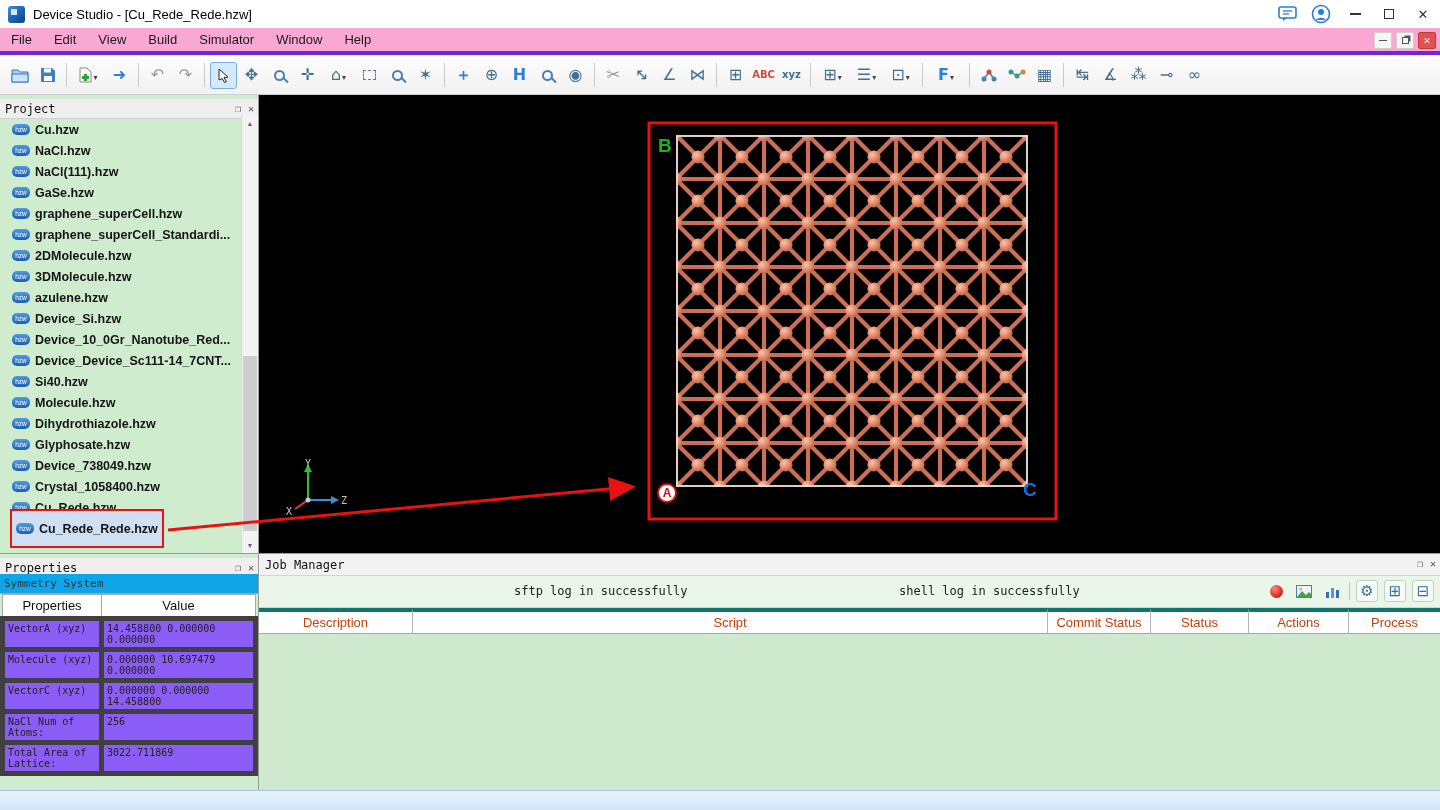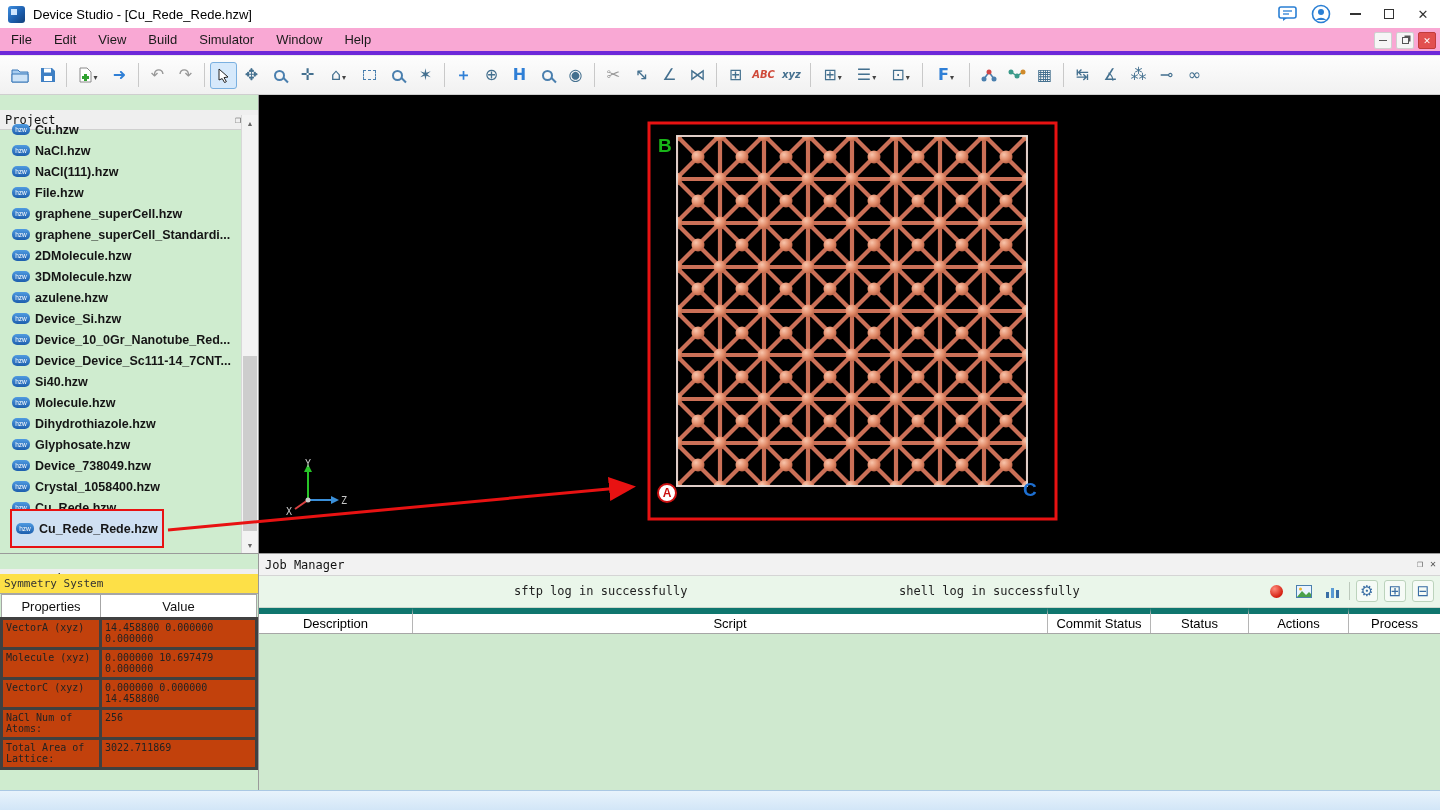--- a/index.html
+++ b/index.html
@@ -38,28 +38,28 @@
     display:flex; align-items:center; padding-left:6px; gap:1px; }
   .tb { min-width:27px; height:27px; display:flex; align-items:center; justify-content:center; gap:1px;
     border:1px solid transparent; border-radius:3px; background:transparent; cursor:default; }
   .tb .gl { font-size:16px; line-height:1; color:#44708f; font-family:"DejaVu Sans",sans-serif; }
   .tb.active { background:#d6e9fb; border-color:#7ab0e0; }
   .tsep { width:1px; height:24px; background:#c9c9c9; margin:0 4px; display:inline-block; }
   .caret::after { content:"▾"; font-size:8px; color:#444; }
   .g-gray { color:#979797 !important; }
   .g-blue { color:#2f7fd6 !important; font-weight:bold; }
   .g-red  { color:#cf4a3a !important; }
-  .g-sm   { font-size:10px !important; font-weight:bold; letter-spacing:0;font-style:italic; }
+  .g-sm   { font-size:10px !important; font-weight:bold; letter-spacing:0; }
   .rot45 { transform:rotate(45deg); display:inline-block; }
   .ico-mag { position:relative; width:11px; height:11px; border:2px solid #4a7fae; border-radius:50%; display:inline-block; }
   .ico-mag::after { content:""; position:absolute; width:7px; height:2px; background:#4a7fae; right:-6px; bottom:-2px; transform:rotate(45deg); }
   .ico-rect { width:13px; height:10px; border:1px dashed #4a7fae; display:inline-block; }
 
   
-  .panel-header { position:absolute; left:0; top:15px; right:0; height:20px; background:#efefef; border-bottom:1px solid #cfcfcf;
+  .panel-header { position:absolute; left:0; top:4px; right:0; height:20px; background:#efefef; border-bottom:1px solid #cfcfcf;
     font-family:"DejaVu Sans Mono","Liberation Mono",monospace; font-size:12px; color:#111; display:flex; align-items:center; padding-left:5px; }
   .ph-icons { position:absolute; right:4px; top:2px; display:flex; gap:7px; }
   .ph-float::before { content:"❐"; font-size:10px; color:#555; }
   .ph-close::before { content:"✕"; font-size:10px; color:#555; }
 
   
   .project-panel { position:absolute; left:0; top:95px; width:259px; height:458px; border-right:1px solid #9a9a9a; background:#cfeccf; }
   .project-list { position:absolute; left:0; top:20px; right:17px; bottom:0; overflow:hidden; padding-top:4px; }
   .pitem { height:21px; display:flex; align-items:center; gap:5px; padding-left:12px; cursor:default; }
   .fbadge { width:18px; height:11px; border-radius:5px; background:linear-gradient(#4f9ae0,#1d5fae); color:#fff;
@@ -79,44 +79,44 @@
   .corner-label { position:absolute; font-size:19px; font-weight:bold; font-family:"Liberation Sans",sans-serif; }
   .label-b { left:399px; top:40px; color:#18b418; }
   .label-c { left:764px; top:384px; color:#1d6fd1; }
   .label-a-circle { position:absolute; left:398px; top:388px; width:20px; height:20px; border-radius:50%;
     background:#fff; border:2px solid #cc1111; color:#cc1111; font-size:12px; font-weight:bold;
     display:flex; align-items:center; justify-content:center; }
   .axes { position:absolute; left:19px; top:363px; }
 
   
   .properties-panel { position:absolute; left:0; top:553px; width:259px; height:237px; background:#cfeccf; border-right:1px solid #9a9a9a; border-top:1px solid #9a9a9a; }
-  .symmetry-bar { position:absolute; left:0; top:20px; right:0; height:20px; background:#fde047; border-bottom:1px solid #a6a6a6;
+  .symmetry-bar { position:absolute; left:0; top:20px; right:0; height:20px; background:#0ea5e9; border-bottom:1px solid #a6a6a6;
     font-family:"DejaVu Sans Mono","Liberation Mono",monospace; font-size:11px; color:#333; display:flex; align-items:center; padding-left:4px; }
   .props-table { position:absolute; left:0; top:40px; width:258px; border-collapse:collapse; table-layout:fixed; }
   .props-table th { background:#fff; font-weight:400; font-size:13px; height:24px; border:1px solid #a6a6a6; }
-  .props-table td { background:#c2410c; border:3px solid #404040; font-family:"DejaVu Sans Mono","Liberation Mono",monospace;
+  .props-table td { background:#8b5cf6; border:5px solid #404040; font-family:"DejaVu Sans Mono","Liberation Mono",monospace;
     font-size:10px; color:#222; padding:2px 3px; vertical-align:top; height:30px; word-wrap:break-word; }
   .props-table .ncol { width:99px; }
 
   
   .job-manager { position:absolute; left:259px; top:553px; width:1181px; height:237px; background:#cfe9cf; border-top:1px solid #9a9a9a; }
   .jm-header { position:absolute; left:0; top:0; right:0; height:22px; background:#f2f2f2; border-bottom:1px solid #d5d5d5;
     font-family:"DejaVu Sans Mono","Liberation Mono",monospace; font-size:12px; display:flex; align-items:center; padding-left:6px; }
   .jm-logbar { position:absolute; left:0; top:22px; right:0; height:32px; background:#eaf6ea; border-bottom:1px solid #cdd8cd; }
   .log-msg { position:absolute; top:8px; font-family:"DejaVu Sans Mono","Liberation Mono",monospace; font-size:12px; color:#222; }
   .log-msg.m1 { left:255px; }
   .log-msg.m2 { left:640px; }
   .jm-icons { position:absolute; right:6px; top:4px; display:flex; align-items:center; gap:6px; }
   .jm-btn { width:22px; height:22px; display:flex; align-items:center; justify-content:center; border:1px solid transparent; border-radius:3px; }
   .jm-btn.boxed { border-color:#bcd3bc; background:#f6fbf6; }
   .redball { width:13px; height:13px; border-radius:50%; background:radial-gradient(circle at 35% 30%, #ff8a7a, #d41f10 70%); }
   .jm-glyph { font-size:15px; color:#3a6ea5; }
   .jm-sep { width:1px; height:18px; background:#bcc9bc; }
   .jm-thead { position:absolute; left:0; top:54px; right:0; height:26px; display:flex; background:#fff; border-bottom:1px solid #a6a6a6; }
-  .jm-th { border-right:1px solid #b5b5b5; border-top:6px solid #0f766e; display:flex; align-items:center; justify-content:center; font-size:13px; color:#000000; }
+  .jm-th { border-right:1px solid #b5b5b5; border-top:4px solid #0f766e; display:flex; align-items:center; justify-content:center; font-size:13px; color:#c2410c; }
   .jm-body { position:absolute; left:0; top:80px; right:0; bottom:0; background:#cfe9cf; }
 
   
   .statusbar { position:absolute; left:0; top:790px; width:1440px; height:20px;
     background:linear-gradient(#e8f3fc,#d2e6f7); border-top:1px solid #aac8e4; }
 
   
   .overlay { position:absolute; left:0; top:0; width:1440px; height:810px; pointer-events:none; z-index:50; }
 </style>
 </head>
@@ -346,21 +346,21 @@
       <div class="pitem">
           <span class="fbadge">hzw</span>
           <span class="flabel">NaCl.hzw</span>
         </div>
       <div class="pitem">
           <span class="fbadge">hzw</span>
           <span class="flabel">NaCl(111).hzw</span>
         </div>
       <div class="pitem">
           <span class="fbadge">hzw</span>
-          <span class="flabel">File.hzw</span>
+          <span class="flabel">GaSe.hzw</span>
         </div>
       <div class="pitem">
           <span class="fbadge">hzw</span>
           <span class="flabel">graphene_superCell.hzw</span>
         </div>
       <div class="pitem">
           <span class="fbadge">hzw</span>
           <span class="flabel">graphene_superCell_Standardi...</span>
         </div>
       <div class="pitem">

